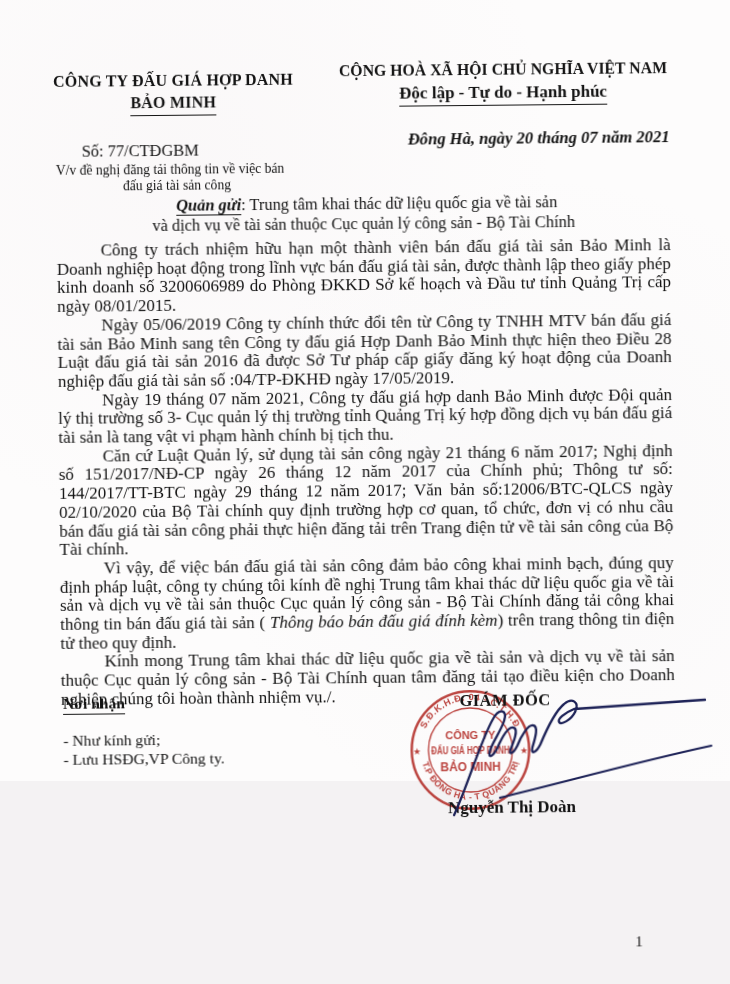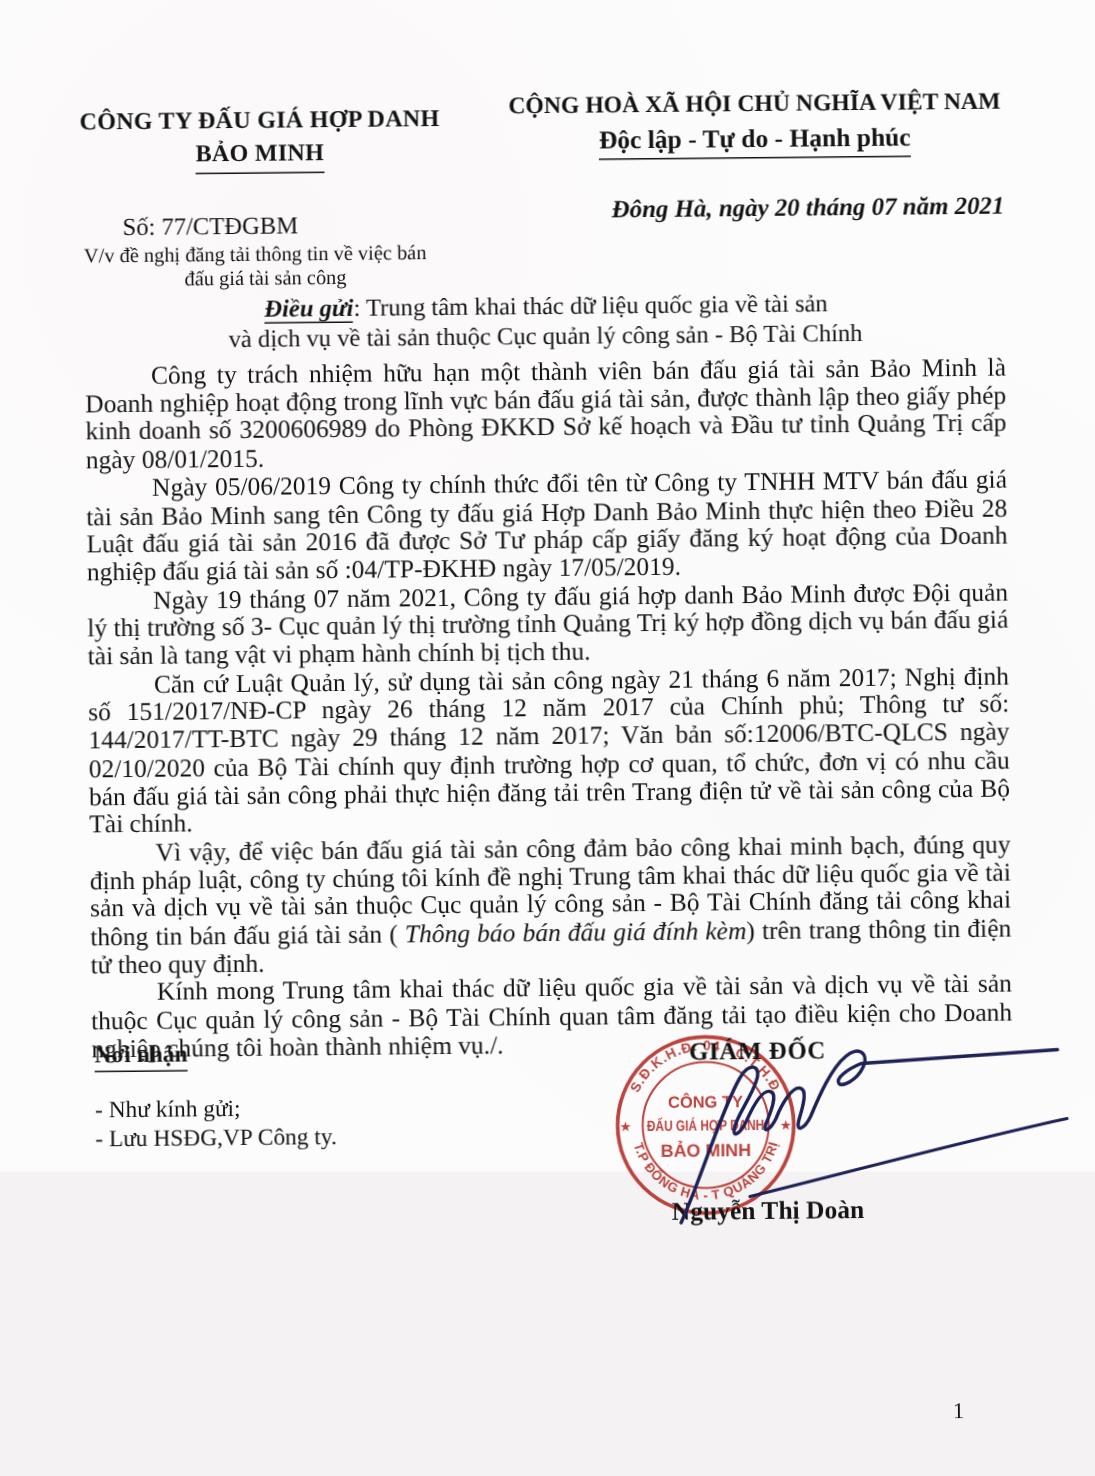--- a/index.html
+++ b/index.html
@@ -72,21 +72,21 @@
 
   <div class="place-date">Đông Hà, ngày 20 tháng 07 năm 2021</div>
   <div class="doc-no">Số: 77/CTĐGBM</div>
 
   <div class="subject">
     <div class="s1">V/v đề nghị đăng tải thông tin về việc bán</div>
     <div class="s2">đấu giá tài sản công</div>
   </div>
 
   <div class="greeting">
-    <div class="g1"><span class="kg">Điều gửi</span><span>:  Trung tâm khai thác dữ liệu quốc gia về tài sản</span></div>
+    <div class="g1"><span class="kg">Quản gửi</span><span>:  Trung tâm khai thác dữ liệu quốc gia về tài sản</span></div>
     <div class="g2">và dịch vụ về tài sản thuộc Cục quản lý công sản  - Bộ Tài Chính</div>
   </div>
 
   <div class="body-text">
     <p>Công ty trách nhiệm hữu hạn một thành viên bán đấu giá tài sản Bảo Minh là Doanh nghiệp hoạt động trong lĩnh vực bán đấu giá tài sản, được thành lập theo giấy phép kinh doanh số 3200606989 do Phòng ĐKKD Sở kế hoạch và Đầu tư tỉnh Quảng Trị cấp ngày 08/01/2015.</p>
     <p>Ngày 05/06/2019 Công ty chính thức đổi tên từ Công ty TNHH MTV bán đấu giá tài sản Bảo Minh sang tên Công ty đấu giá Hợp Danh Bảo Minh thực hiện theo Điều 28 Luật đấu giá tài sản 2016 đã được Sở Tư pháp cấp giấy đăng ký hoạt động của Doanh nghiệp đấu giá tài sản số :04/TP-ĐKHĐ ngày 17/05/2019.</p>
     <p>Ngày 19 tháng 07 năm 2021, Công ty đấu giá hợp danh Bảo Minh được Đội quản lý thị trường số 3- Cục quản lý thị trường tỉnh Quảng Trị ký hợp đồng dịch vụ bán đấu giá tài sản là tang vật vi phạm hành chính bị tịch thu.</p>
     <p>Căn cứ Luật Quản lý, sử dụng tài sản công ngày 21 tháng 6 năm 2017; Nghị định số 151/2017/NĐ-CP ngày 26 tháng 12 năm 2017 của Chính phủ; Thông tư số: 144/2017/TT-BTC ngày 29 tháng 12 năm 2017; Văn bản số:12006/BTC-QLCS ngày 02/10/2020 của Bộ Tài chính quy định trường hợp cơ quan, tổ chức, đơn vị có nhu cầu bán đấu giá tài sản công phải thực hiện đăng tải trên Trang điện tử về tài sản công của Bộ Tài chính.</p>
     <p><span>Vì vậy, để việc bán đấu giá tài sản công đảm bảo công khai minh bạch, đúng quy định pháp luật, công ty chúng tôi kính đề nghị Trung tâm khai thác dữ liệu quốc gia về tài sản và dịch vụ về tài sản thuộc Cục quản lý công sản - Bộ Tài Chính đăng tải công khai thông tin bán đấu giá tài sản ( </span><span class="it">Thông báo bán đấu giá đính kèm</span><span>) trên trang thông tin điện tử theo quy định.</span></p>
     <p>Kính mong Trung tâm khai thác dữ liệu quốc gia về tài sản và dịch vụ về tài sản thuộc Cục quản lý công sản - Bộ Tài Chính quan tâm đăng tải tạo điều kiện cho Doanh nghiệp chúng tôi hoàn thành nhiệm vụ./.</p>

